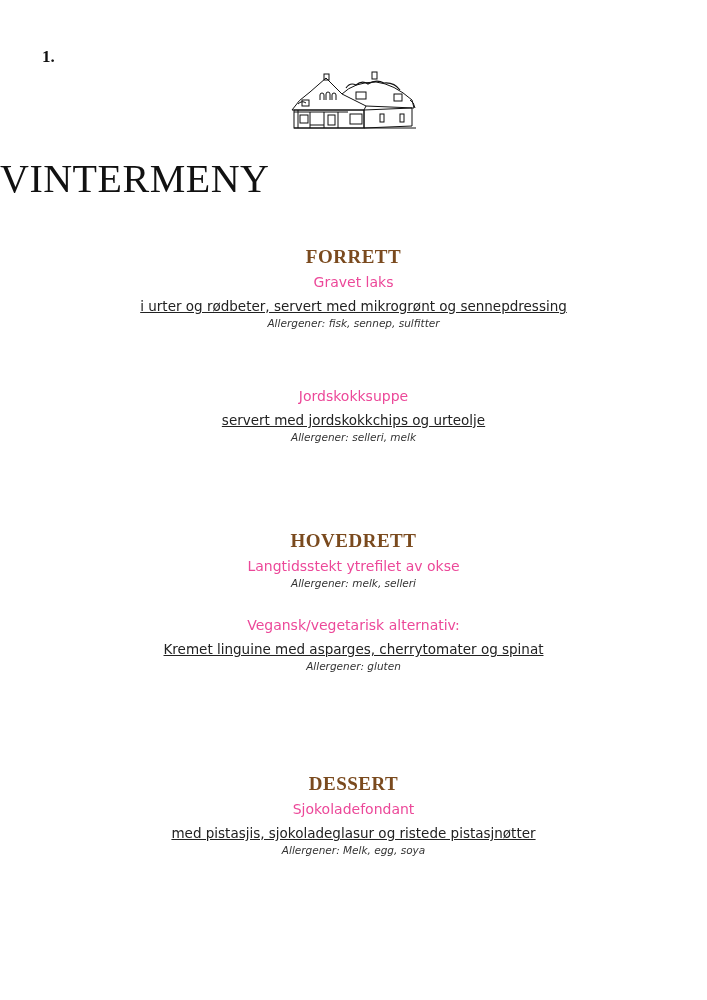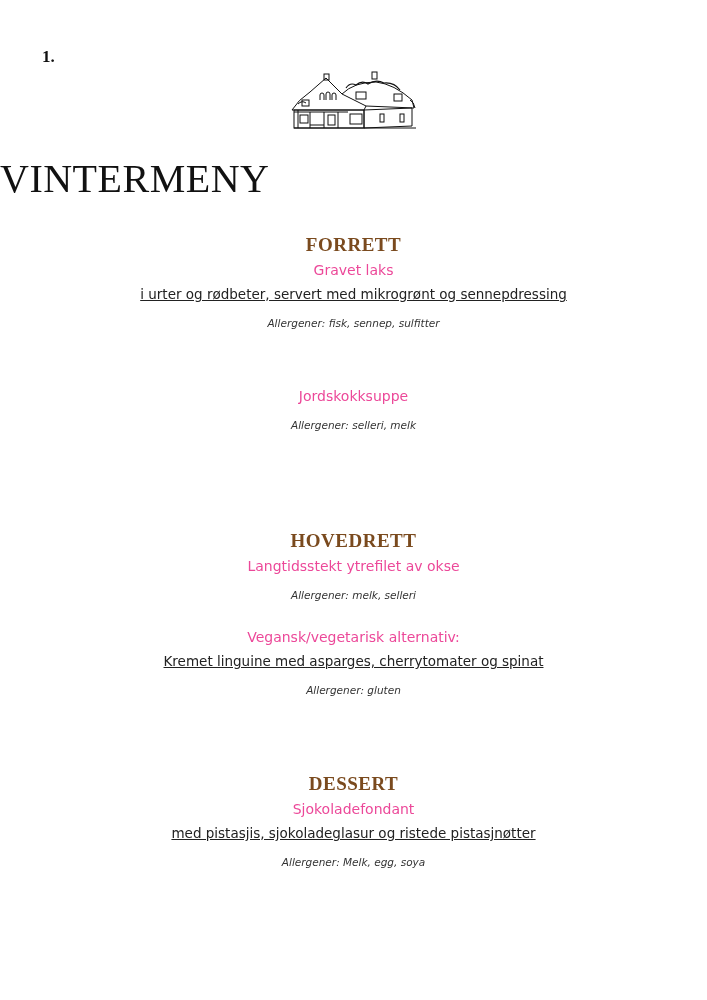--- a/index.html
+++ b/index.html
@@ -4,21 +4,21 @@
   <style>
     html, body { margin: 0; padding: 0; background: #ffffff; }
     body { width: 707px; height: 1000px; position: relative; overflow: hidden; color: #1a1a1a; }
     .page-number { position: absolute; left: 42px; top: 47px; font-family: "Liberation Serif", serif; font-weight: bold; font-size: 17px; color: #111; }
     .logo { position: absolute; left: 284px; top: 70px; width: 140px; height: 62px; }
     .title { position: absolute; left: 0; right: 0; top: 131px; text-align: left; font-family: "Liberation Serif", serif; font-size: 40px; letter-spacing: 0.5px; color: #111; line-height: 1; margin-top: 28px; }
     .section { position: absolute; left: 0; right: 0; text-align: center; }
     .section-heading { font-family: "Liberation Serif", serif; font-weight: bold; font-size: 19px; color: #7a4a1e; letter-spacing: 0.5px; line-height: 22px; margin: 0; }
     .dish-name { font-family: "DejaVu Sans", sans-serif; font-size: 14px; color: #ec4899; line-height: 18px; margin-top: 5px; text-align: center; }
     .dish-desc { font-family: "DejaVu Sans", sans-serif; font-size: 13.5px; color: #222; line-height: 18px; margin-top: 6px; text-decoration: underline; }
-    .allergens { font-family: "DejaVu Sans", sans-serif; font-style: italic; font-size: 10.5px; color: #333; line-height: 14px; margin-top: 13px; }
+    .allergens { font-family: "DejaVu Sans", sans-serif; font-style: italic; font-size: 10.5px; color: #333; line-height: 14px; margin-top: 1px; }
     .alt-block { margin-top: 26px; }
     .alt-block .dish-name { margin-top: 16px; }
   </style>
 </head>
 <body>
 
 <div class="page-number">1.</div>
 
 <div class="logo">
   <svg width="140" height="62" viewBox="0 0 140 62" fill="none" stroke="#111" stroke-width="1">
@@ -57,29 +57,30 @@
     <rect x="66" y="44" width="12" height="10"></rect>
     <rect x="96" y="44" width="4" height="8"></rect>
     <rect x="116" y="44" width="4" height="8"></rect>
 
     <line x1="26" y1="55" x2="40" y2="55"></line>
   </svg>
 </div>
 
 <div class="title">VINTERMENY</div>
 
-<div class="section" style="top:234px;">
+<div class="section" style="top:246px;">
   <div class="section-heading">FORRETT</div>
   <div class="dish-name">Gravet laks</div>
   <div class="dish-desc">i urter og rødbeter, servert med mikrogrønt og sennepdressing</div>
   <div class="allergens">Allergener: fisk, sennep, sulfitter</div>
 </div>
 
 <div class="section" style="top:382px;">
   <div class="dish-name">Jordskokksuppe</div>
+  <div class="dish-desc">servert med jordskokkchips og urteolje</div>
   <div class="allergens">Allergener: selleri, melk</div>
 </div>
 
 <div class="section" style="top:530px;">
   <div class="section-heading">HOVEDRETT</div>
   <div class="dish-name">Langtidsstekt ytrefilet av okse</div>
   <div class="allergens">Allergener: melk, selleri</div>
   <div class="alt-block">
     <div class="dish-name">Vegansk/vegetarisk alternativ:</div>
     <div class="dish-desc">Kremet linguine med asparges, cherrytomater og spinat</div>

